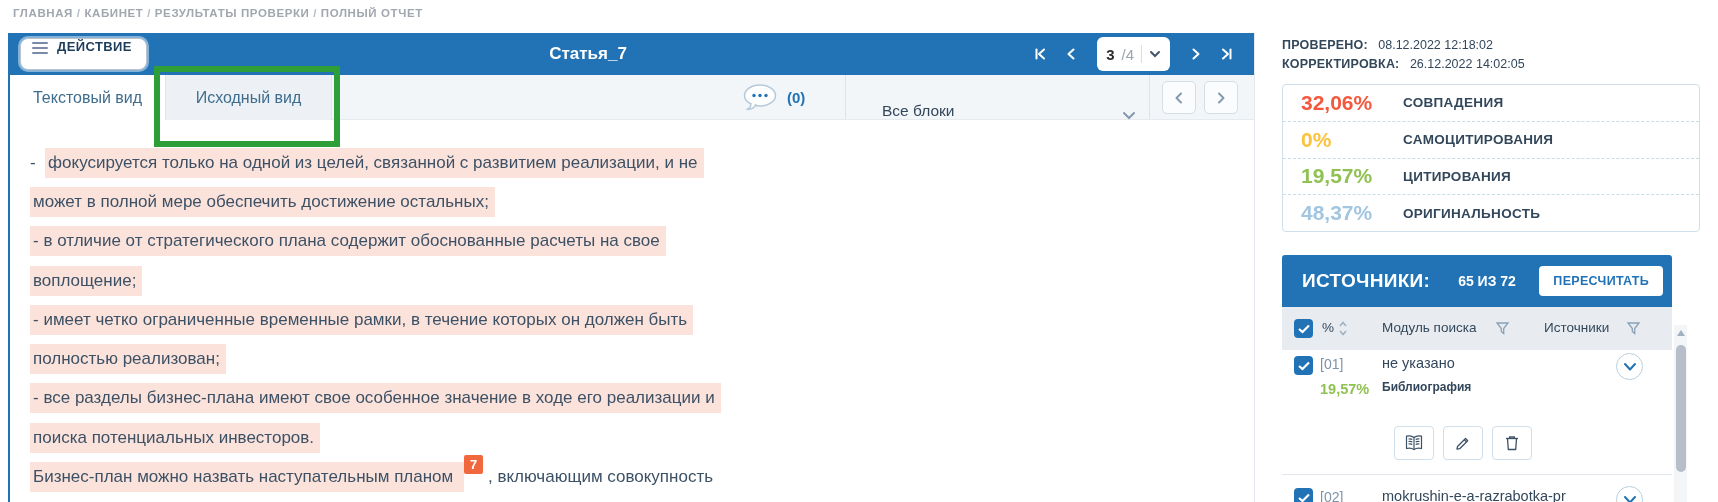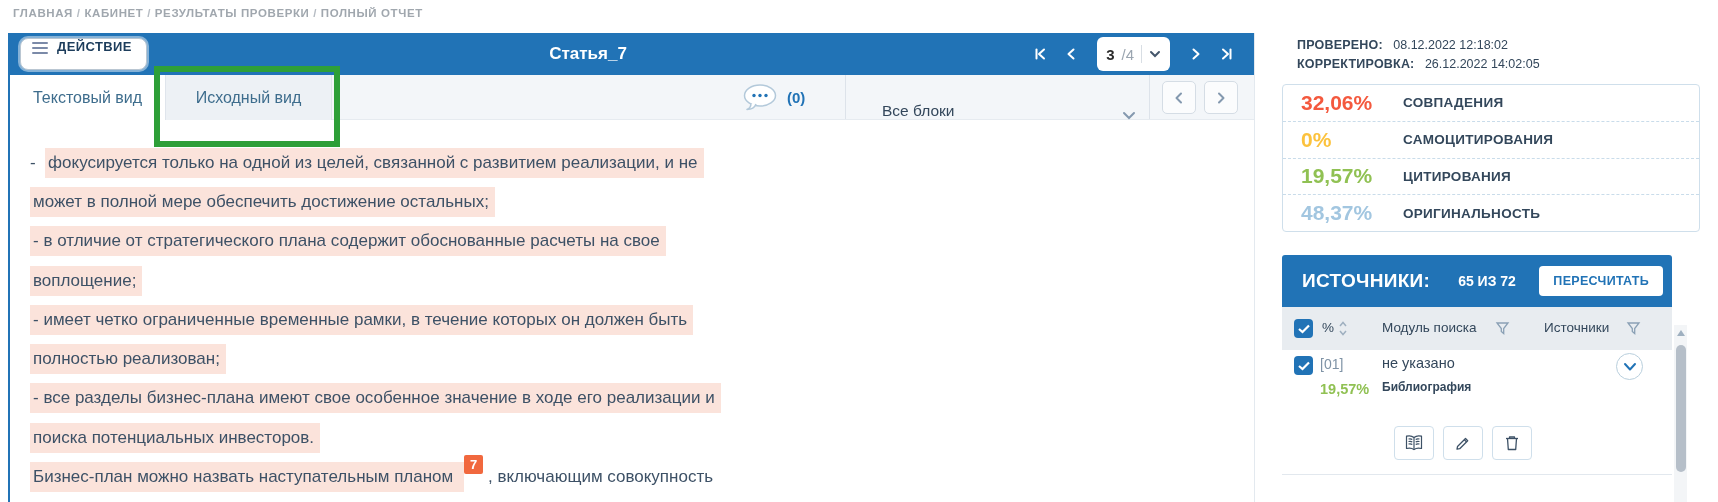--- a/index.html
+++ b/index.html
@@ -55,21 +55,21 @@
   .seg.hl { background:#fbe3db; padding:5px 6px 5px 3px; }
   .src-badge { background:#f1683e; color:#fff; font-weight:bold; font-size:13px; line-height:1;
     padding:3px 6px; border-radius:2px; transform:translateY(-13px); cursor:pointer; }
 
   
   .annotation { position:absolute; left:154px; top:66px; width:186px; height:81px;
     border:6px solid #2e9f38; z-index:50; pointer-events:none; }
 
   
   .sidebar { position:absolute; left:1280px; top:0; width:424px; height:502px; font-size:12.5px; }
-  .meta { position:absolute; left:17px; color:#33475b; }
+  .meta { position:absolute; left:2px; color:#33475b; }
   .meta b { letter-spacing:.2px; }
   .stats-card { position:absolute; left:2px; top:84px; width:418px; height:148px;
     border:1px solid #cfdfeb; border-radius:4px; background:#fff; display:flex; flex-direction:column; }
   .stat-row { flex:1; display:flex; align-items:center; padding:0 14px 0 18px; border-bottom:1px dashed #c9dcea; }
   .stat-row:last-child { border-bottom:none; }
   .stat-value { width:102px; font-size:21px; font-weight:bold; }
   .stat-label { font-size:13.5px; font-weight:bold; color:#33475b; letter-spacing:.3px; }
 
   .src-header { position:absolute; left:2px; top:255px; width:390px; height:52px; background:#2173b6;
     border-radius:3px 3px 0 0; display:flex; align-items:center; padding:0 9px 0 20px; color:#fff; }
@@ -297,18 +297,32 @@
           <path d="M2 4.5 H14"></path>
             <path d="M5.5 4.5 V3 H10.5 V4.5"></path>
             <path d="M3.5 4.5 L4.3 15.5 H11.7 L12.5 4.5"></path>
         </svg>
       </div>
     </div>
   </div>
 
   <div class="row-divider"></div>
 
+  <div class="src-row" style="top:486px; height:16px">
+    <div class="checkbox abs" style="left:12px; top:2px">
+      <svg width="12" height="10" fill="none" stroke="#fff" stroke-width="2.2">
+          <polyline points="1,5 4.5,8 11,1.5"></polyline>
+        </svg>
+    </div>
+    <span class="row-id abs" style="left:38px; top:3px">[02]</span>
+    <span class="row-module abs" style="left:100px; top:2px">mokrushin-e-a-razrabotka-pr</span>
+    <div class="chev-circle abs" style="left:334px; top:0">
+      <svg width="16" height="12" fill="none" stroke="#2173b6" stroke-width="2" stroke-linecap="round" stroke-linejoin="round">
+          <path d="M3 3 L8 8.5 L13 3"></path>
+        </svg>
+    </div>
+  </div>
 
   <div class="scrollbar">
     <div class="scroll-up"></div>
     <div class="scroll-thumb"></div>
   </div>
 </div>
 
 </body></html>

